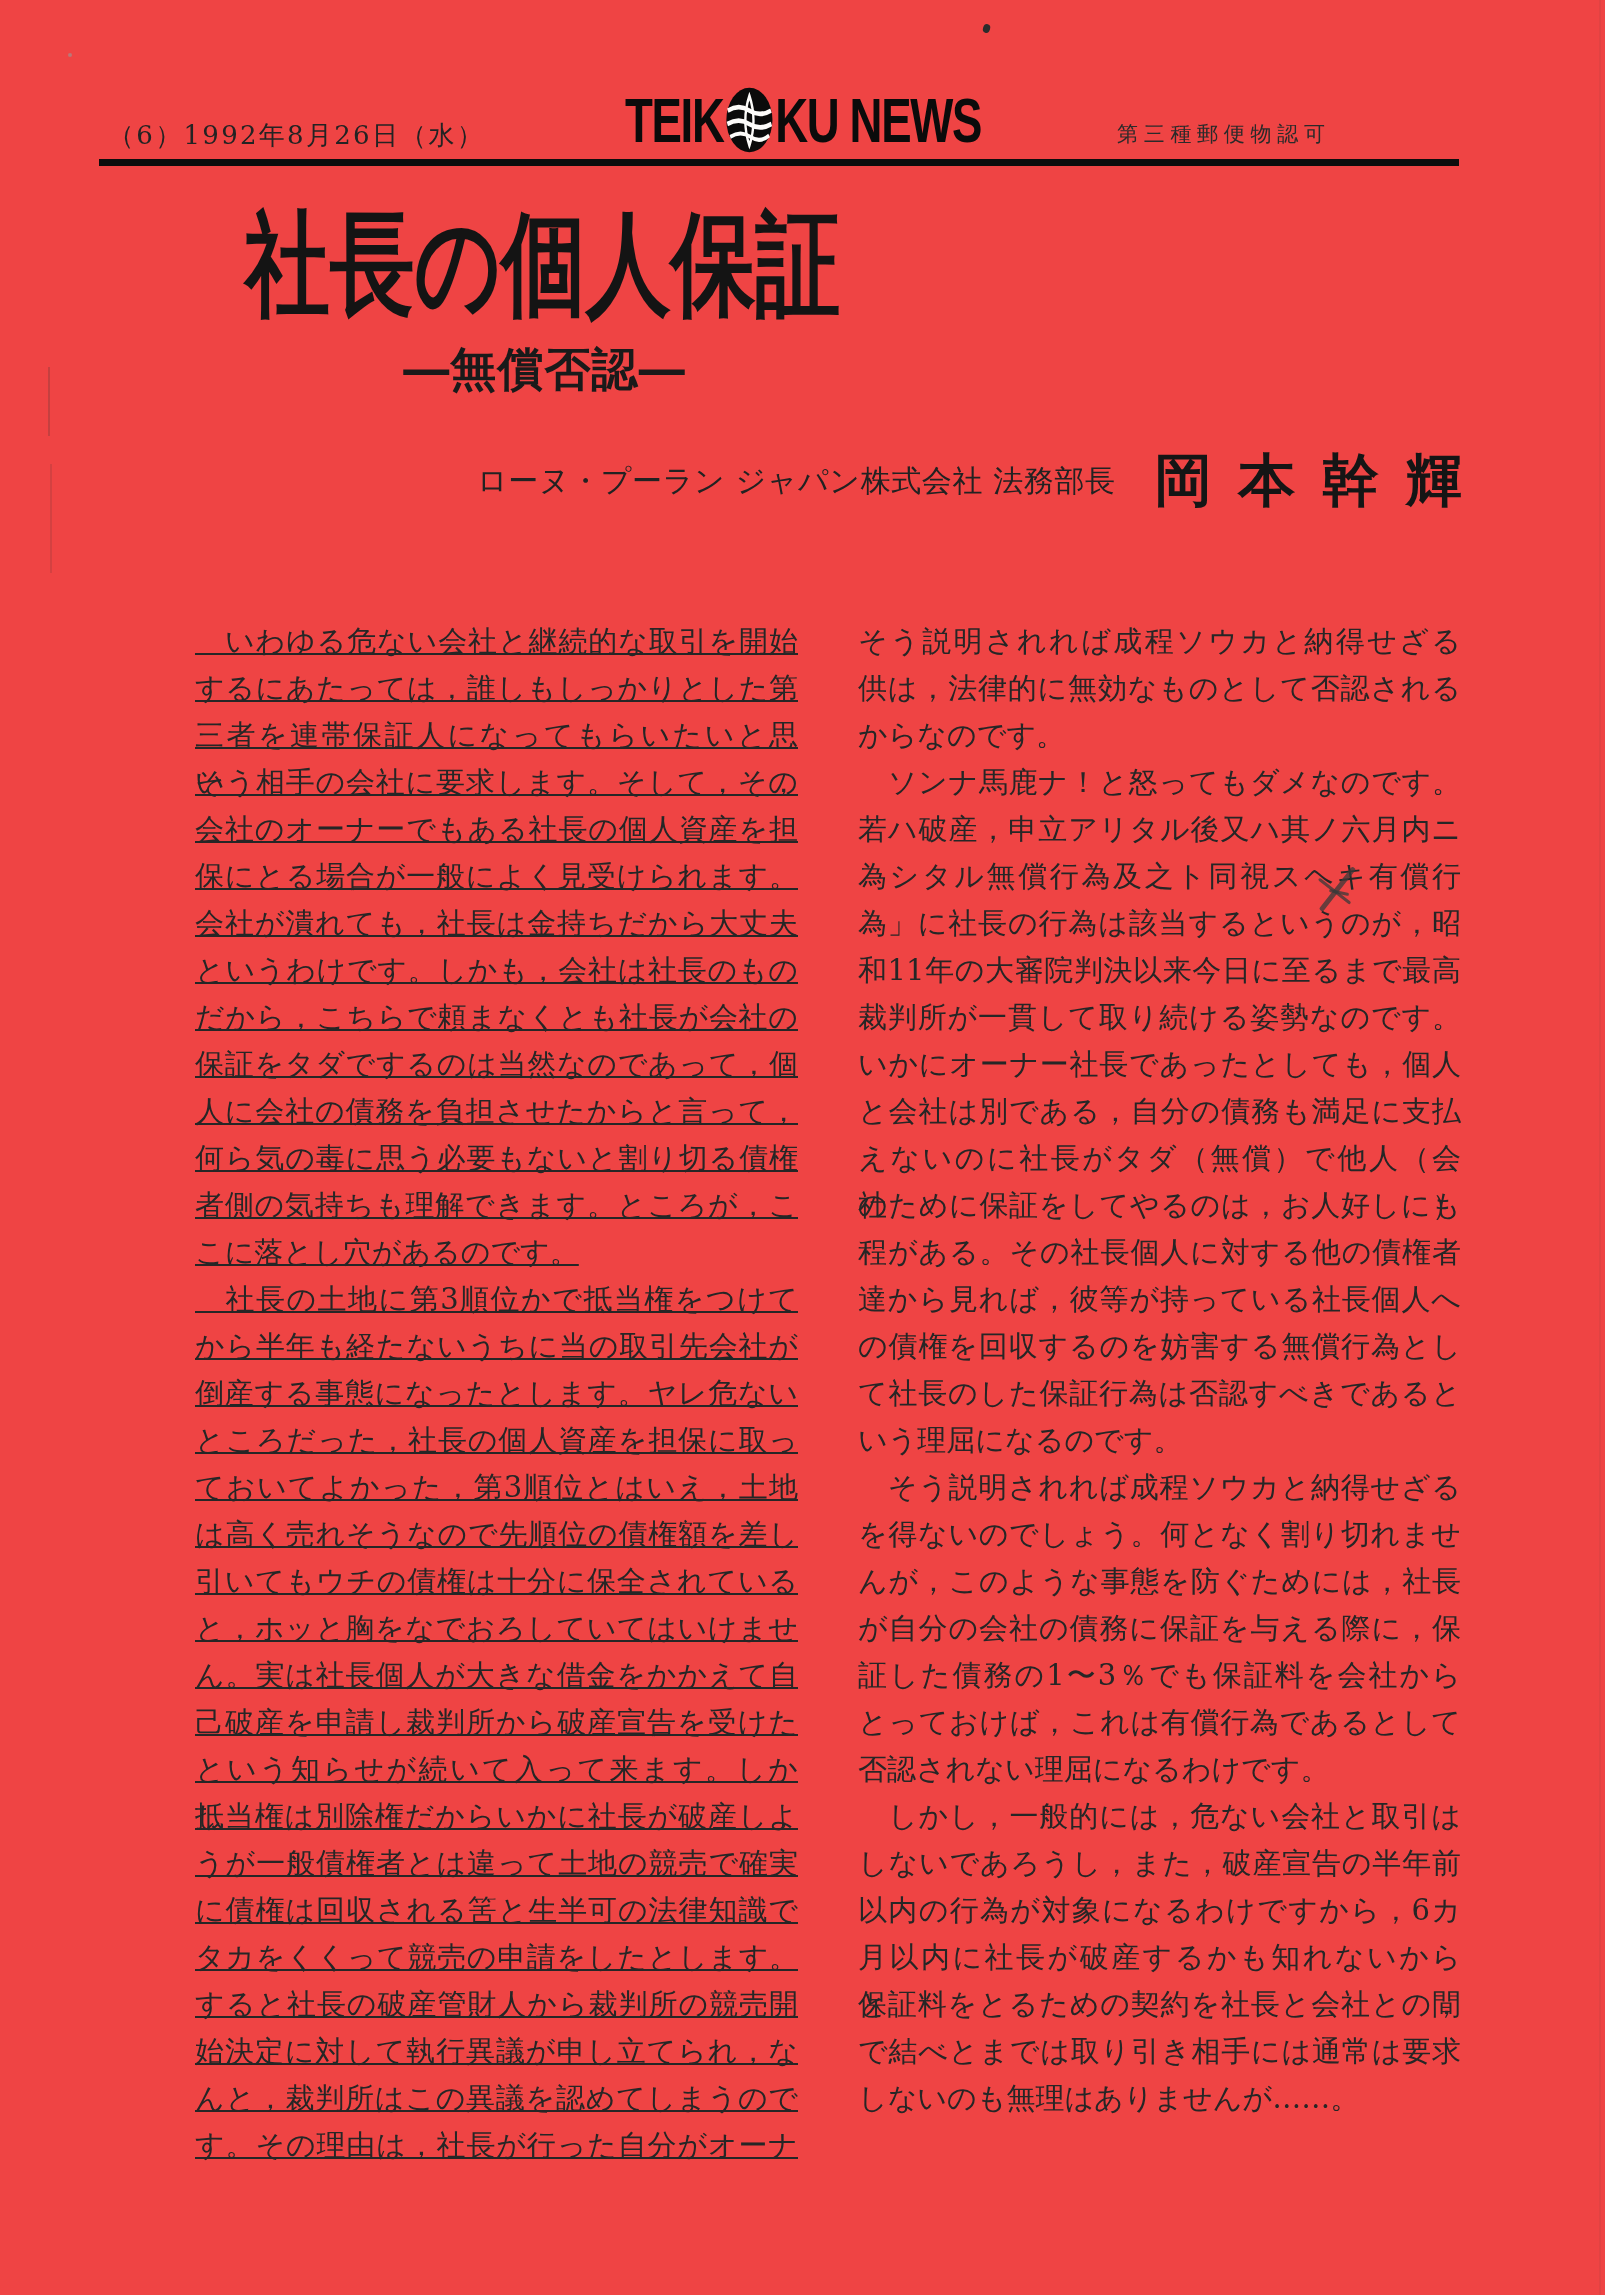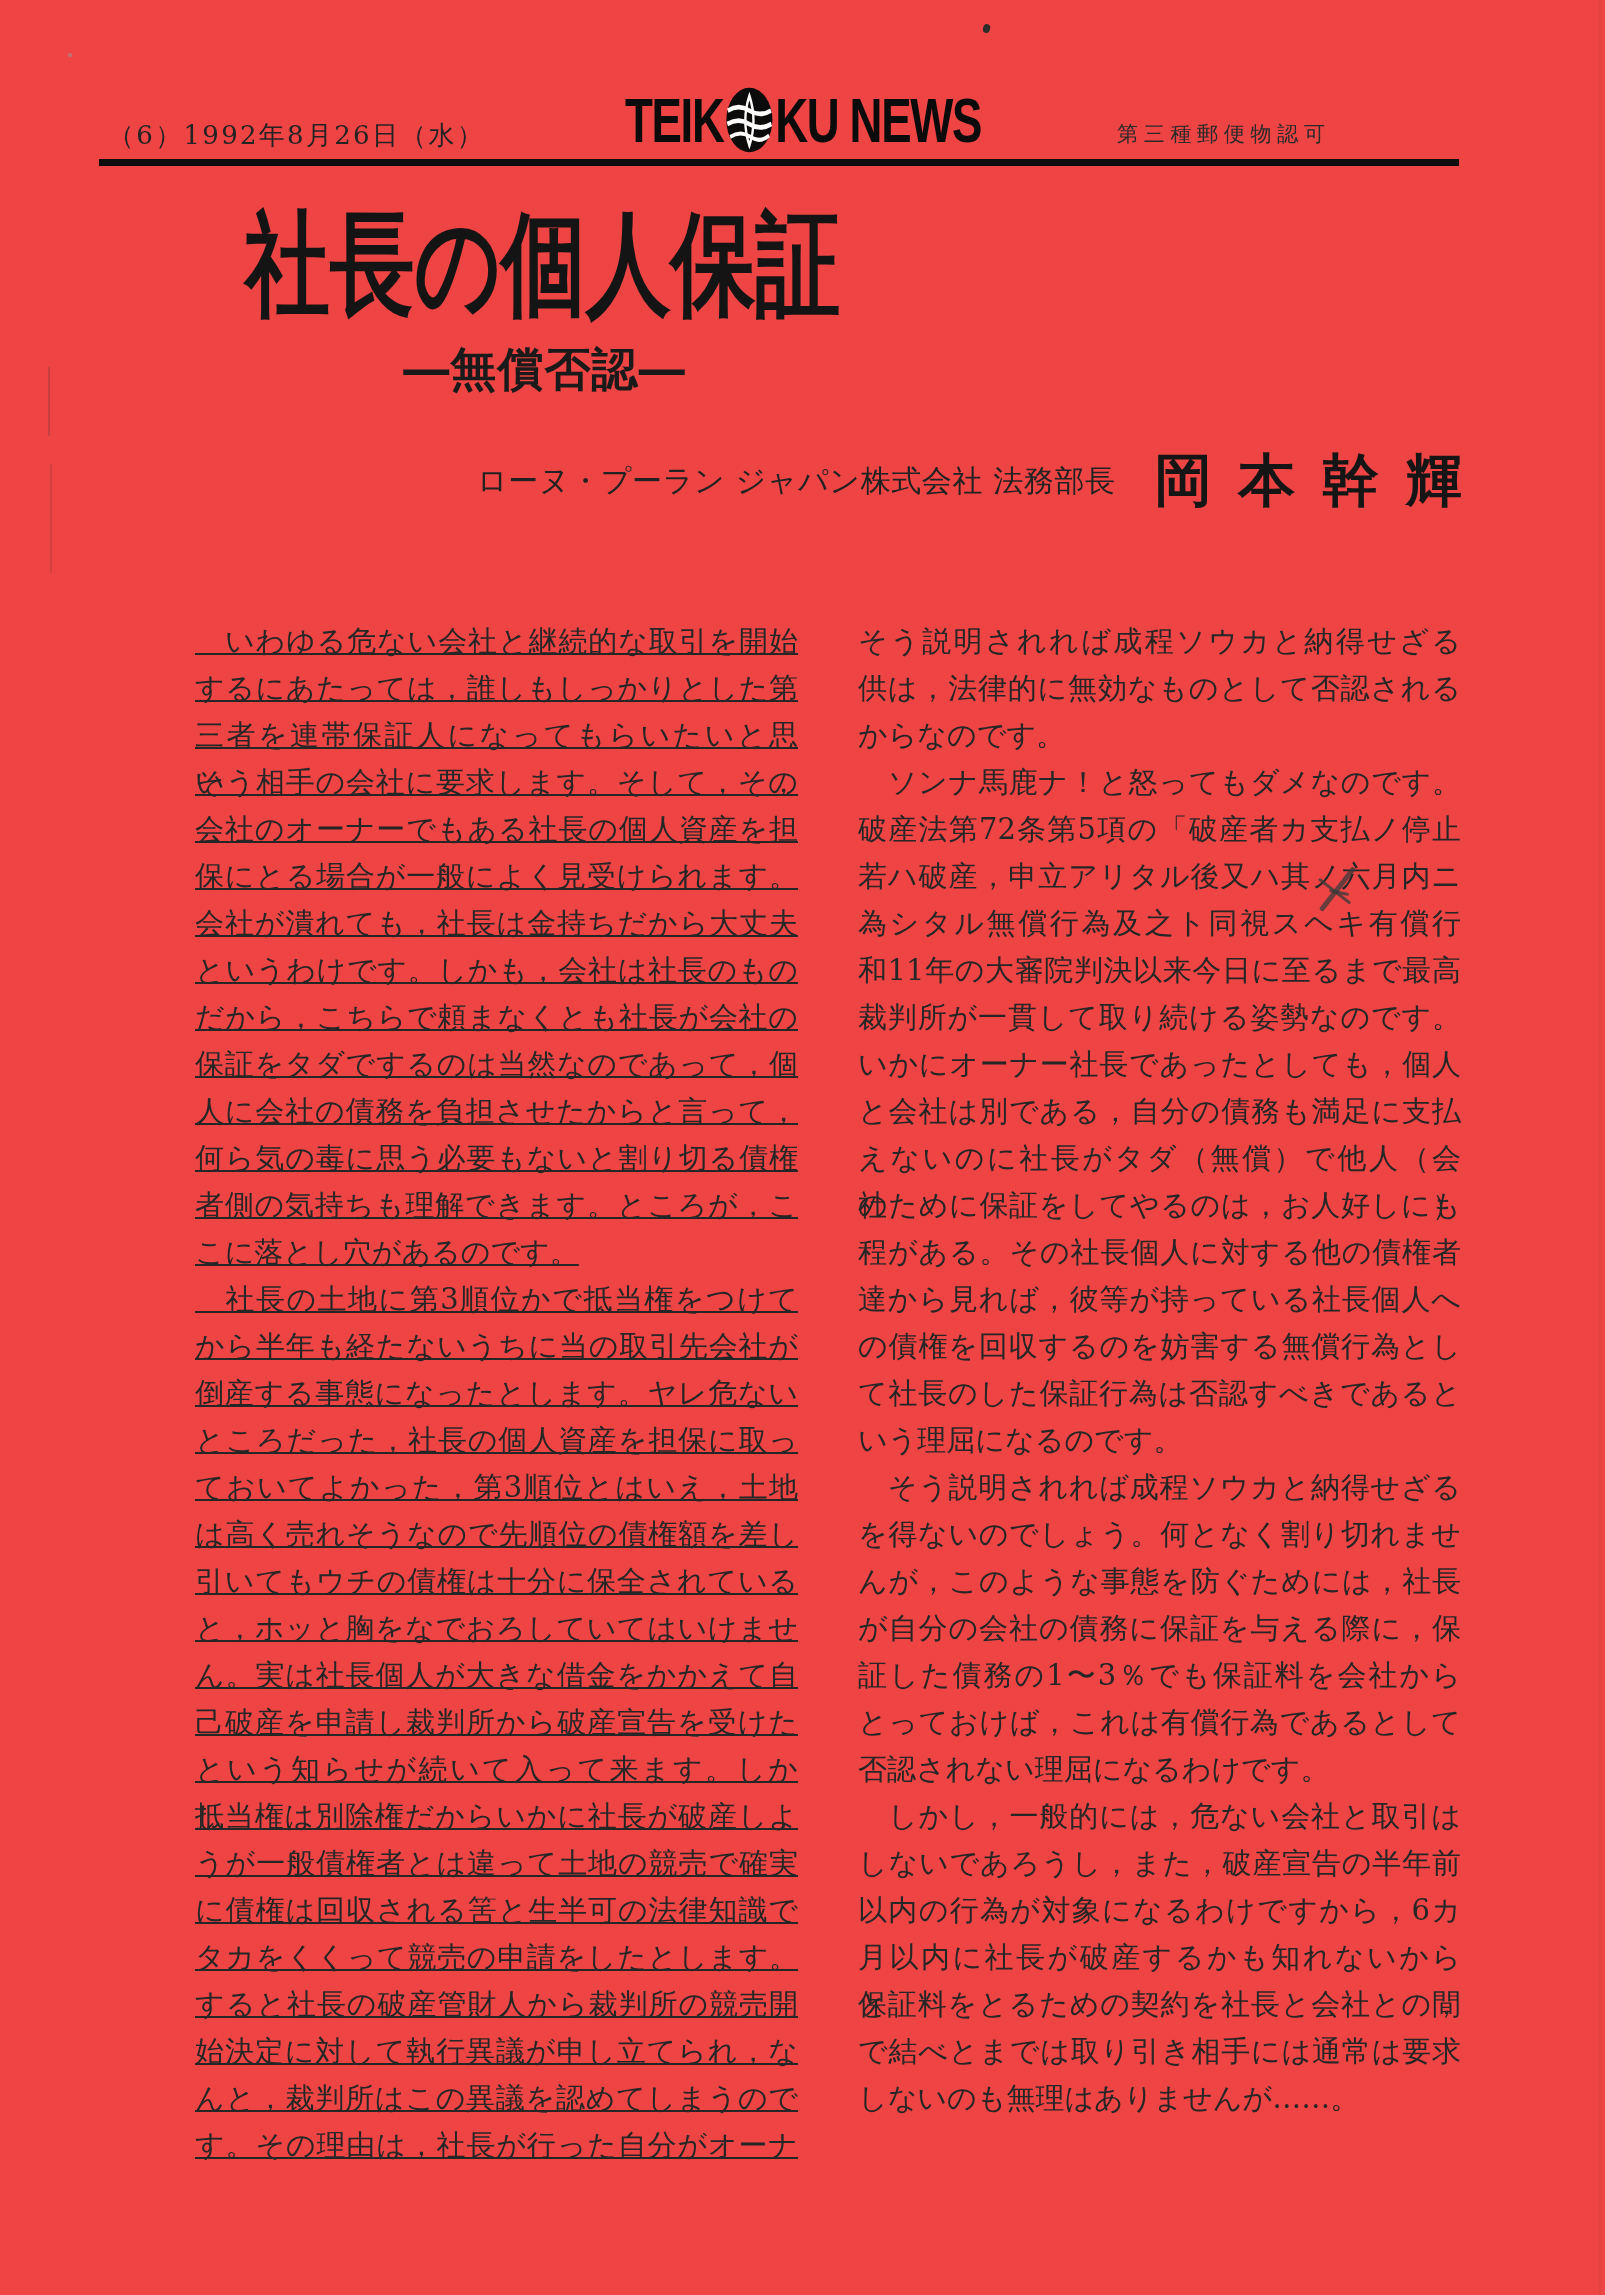--- a/index.html
+++ b/index.html
@@ -127,23 +127,23 @@
       <div class="line just">すると社長の破産管財人から裁判所の競売開</div>
       <div class="line just">始決定に対して執行異議が申し立てられ，な</div>
       <div class="line just">んと，裁判所はこの異議を認めてしまうので</div>
       <div class="line just">す。その理由は，社長が行った自分がオーナ</div>
     </div>
   <div class="col col-right">
       <div class="line just">そう説明されれば成程ソウカと納得せざる</div>
       <div class="line just">供は，法律的に無効なものとして否認される</div>
       <div class="line">からなのです。</div>
       <div class="line just">　ソンナ馬鹿ナ！と怒ってもダメなのです。</div>
-      <div class="line just">破産法第72条第5項の「破産者カ支払ノ停止</div>
       <div class="line just">若ハ破産，申立アリタル後又ハ其ノ六月内ニ</div>
       <div class="line just">為シタル無償行為及之ト同視スヘキ有償行</div>
+      <div class="line just">為」に社長の行為は該当するというのが，昭</div>
       <div class="line just">和11年の大審院判決以来今日に至るまで最高</div>
       <div class="line just">裁判所が一貫して取り続ける姿勢なのです。</div>
       <div class="line just">いかにオーナー社長であったとしても，個人</div>
       <div class="line just">と会社は別である，自分の債務も満足に支払</div>
       <div class="line just">えないのに社長がタダ（無償）で他人（会社）</div>
       <div class="line just">のために保証をしてやるのは，お人好しにも</div>
       <div class="line just">程がある。その社長個人に対する他の債権者</div>
       <div class="line just">達から見れば，彼等が持っている社長個人へ</div>
       <div class="line just">の債権を回収するのを妨害する無償行為とし</div>
       <div class="line just">て社長のした保証行為は否認すべきであると</div>

